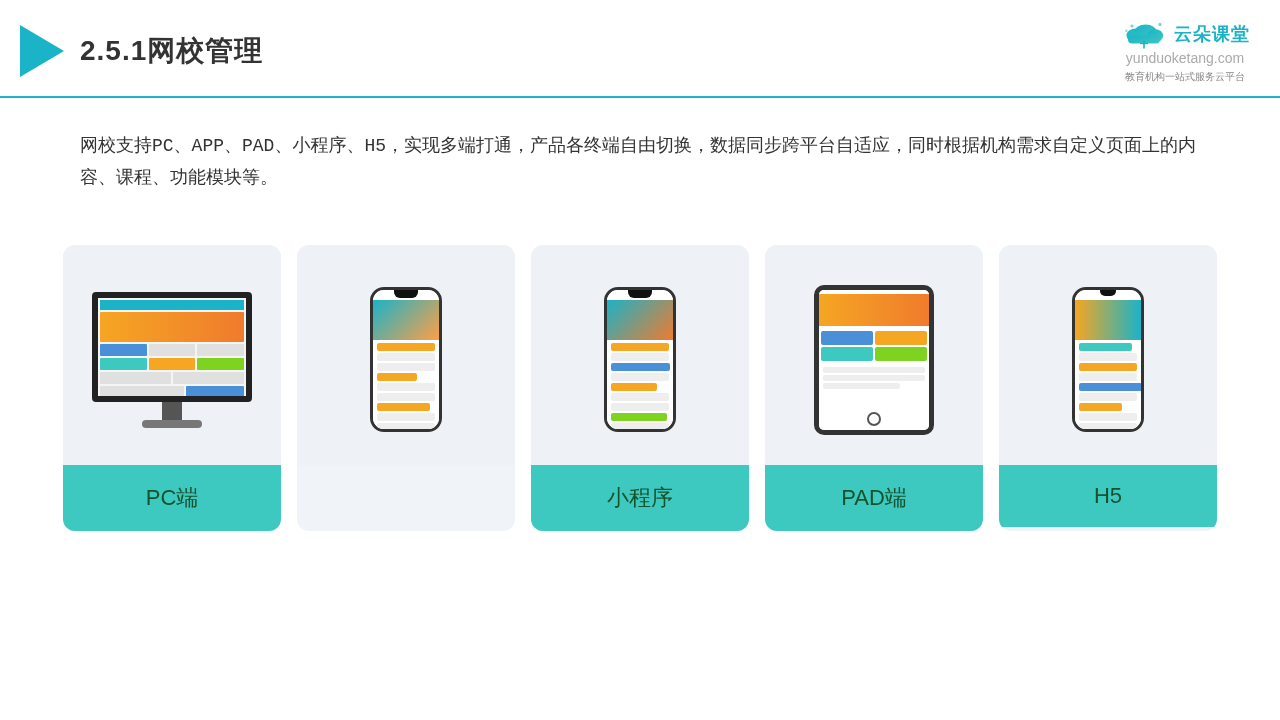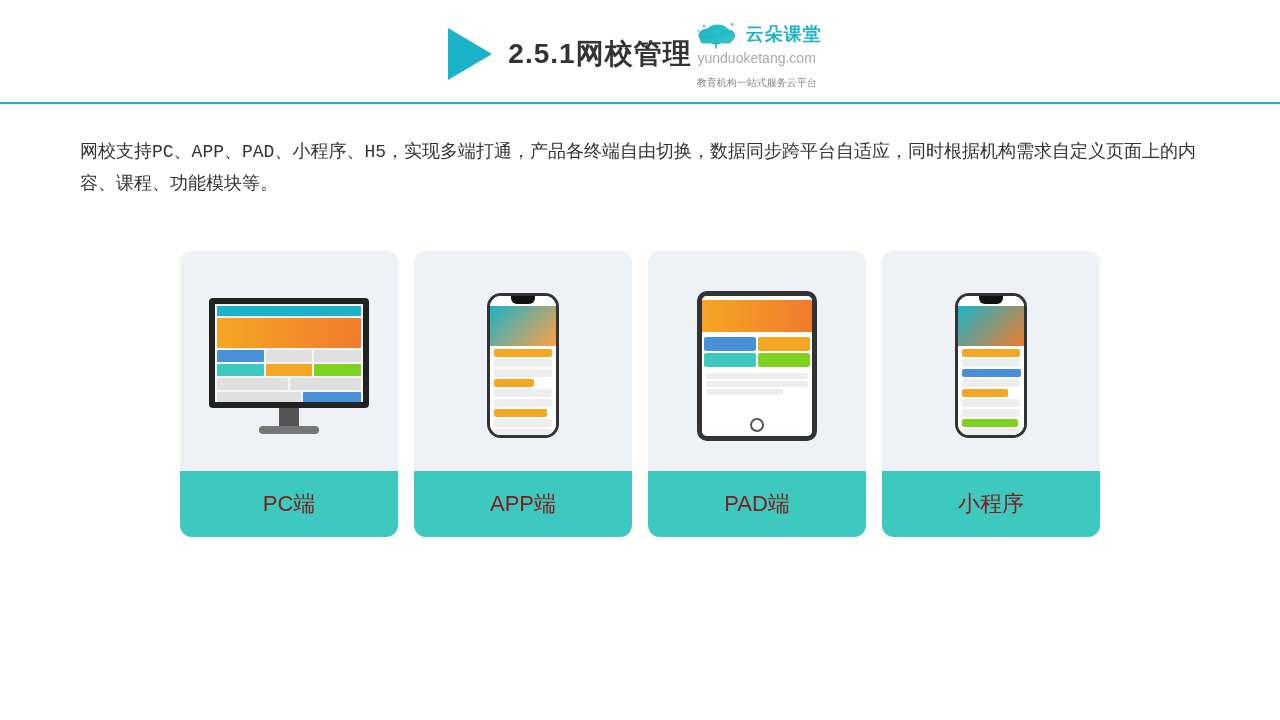--- a/index.html
+++ b/index.html
@@ -9,21 +9,21 @@
       background: #ffffff;
       font-family: 'Microsoft YaHei', 'PingFang SC', sans-serif;
       overflow: hidden;
       position: relative;
     }
 
     
     .header {
       display: flex;
       align-items: center;
-      justify-content: center;
+      justify-content: space-between;
       padding: 18px 30px 12px 20px;
       border-bottom: 2px solid #1ab3c8;
     }
     .header-left {
       display: flex;
       align-items: center;
       gap: 16px;
     }
     .logo-triangle {
       width: 0;
@@ -55,21 +55,21 @@
     .brand-text-main {
       font-size: 18px;
       font-weight: bold;
       color: #1ab3c8;
       letter-spacing: 1px;
     }
     .brand-tagline {
       font-size: 10px;
       color: #888;
       text-align: center;
-      margin-top: 10px;
+      margin-top: 4px;
     }
     .brand-url {
       font-size: 14px;
       color: #aaa;
       text-align: center;
     }
 
     
     .description {
       padding: 32px 80px 20px 80px;
@@ -101,21 +101,21 @@
       height: 220px;
       display: flex;
       align-items: center;
       justify-content: center;
       padding: 20px 10px 10px 10px;
       background: #eef2f6;
     }
 
     .card-label {
       background: #3dc8c0;
-      color: #7f1d1d;
+      color: #14532d;
       text-align: center;
       font-size: 22px;
       font-weight: 500;
       padding: 18px 0;
     }
 
     
     
     .monitor {
       display: flex;
@@ -369,21 +369,41 @@
           <div class="mini-row"></div>
           <div class="mini-row colored" style="width:60%"></div>
           <div class="mini-row"></div>
           <div class="mini-row"></div>
           <div class="mini-row colored" style="width:80%"></div>
           <div class="mini-row"></div>
           <div class="mini-row"></div>
         </div>
       </div>
     </div>
-    <div class="card-label">APP端</div>
+  </div>
+
+  <div class="card">
+    <div class="card-image-area">
+      <div class="phone">
+        <div class="phone-notch"></div>
+        <div class="mini-phone-content">
+          <div class="mini-banner" style="background: linear-gradient(135deg, #1ab3c8, #f07b2d);"></div>
+          <div class="mini-row colored"></div>
+          <div class="mini-row"></div>
+          <div class="mini-row" style="background:#4a90d9; width:90%"></div>
+          <div class="mini-row"></div>
+          <div class="mini-row colored" style="width:70%"></div>
+          <div class="mini-row"></div>
+          <div class="mini-row"></div>
+          <div class="mini-row" style="background:#7ed321; width:85%"></div>
+          <div class="mini-row"></div>
+        </div>
+      </div>
+    </div>
+    <div class="card-label">小程序</div>
   </div>
 
   <div class="card">
     <div class="card-image-area">
       <div class="tablet">
         <div class="mini-tablet-content">
           <div class="mini-tablet-banner"></div>
           <div class="mini-grid">
             <div class="mini-grid-cell" style="background:#4a90d9"></div>
             <div class="mini-grid-cell" style="background:#f5a623"></div>
@@ -396,32 +416,31 @@
         </div>
         <div class="tablet-btn"></div>
       </div>
     </div>
     <div class="card-label">PAD端</div>
   </div>
 
   <div class="card">
     <div class="card-image-area">
       <div class="phone">
-        <div class="phone-notch"></div>
+        <div class="phone-small-notch"></div>
         <div class="mini-phone-content">
-          <div class="mini-banner" style="background: linear-gradient(135deg, #1ab3c8, #f07b2d);"></div>
+          <div class="mini-banner" style="background: linear-gradient(90deg, #f5a623, #1ab3c8);"></div>
+          <div class="mini-row" style="background:#3dc8c0; width:80%"></div>
+          <div class="mini-row"></div>
           <div class="mini-row colored"></div>
           <div class="mini-row"></div>
-          <div class="mini-row" style="background:#4a90d9; width:90%"></div>
-          <div class="mini-row"></div>
-          <div class="mini-row colored" style="width:70%"></div>
-          <div class="mini-row"></div>
-          <div class="mini-row"></div>
-          <div class="mini-row" style="background:#7ed321; width:85%"></div>
+          <div class="mini-row" style="background:#4a90d9; width:95%"></div>
+          <div class="mini-row"></div>
+          <div class="mini-row colored" style="width:65%"></div>
+          <div class="mini-row"></div>
           <div class="mini-row"></div>
         </div>
       </div>
     </div>
-    <div class="card-label">小程序</div>
-  </div>
-
+    <div class="card-label">H5</div>
+  </div>
 
 </div>
 
 </body></html>

